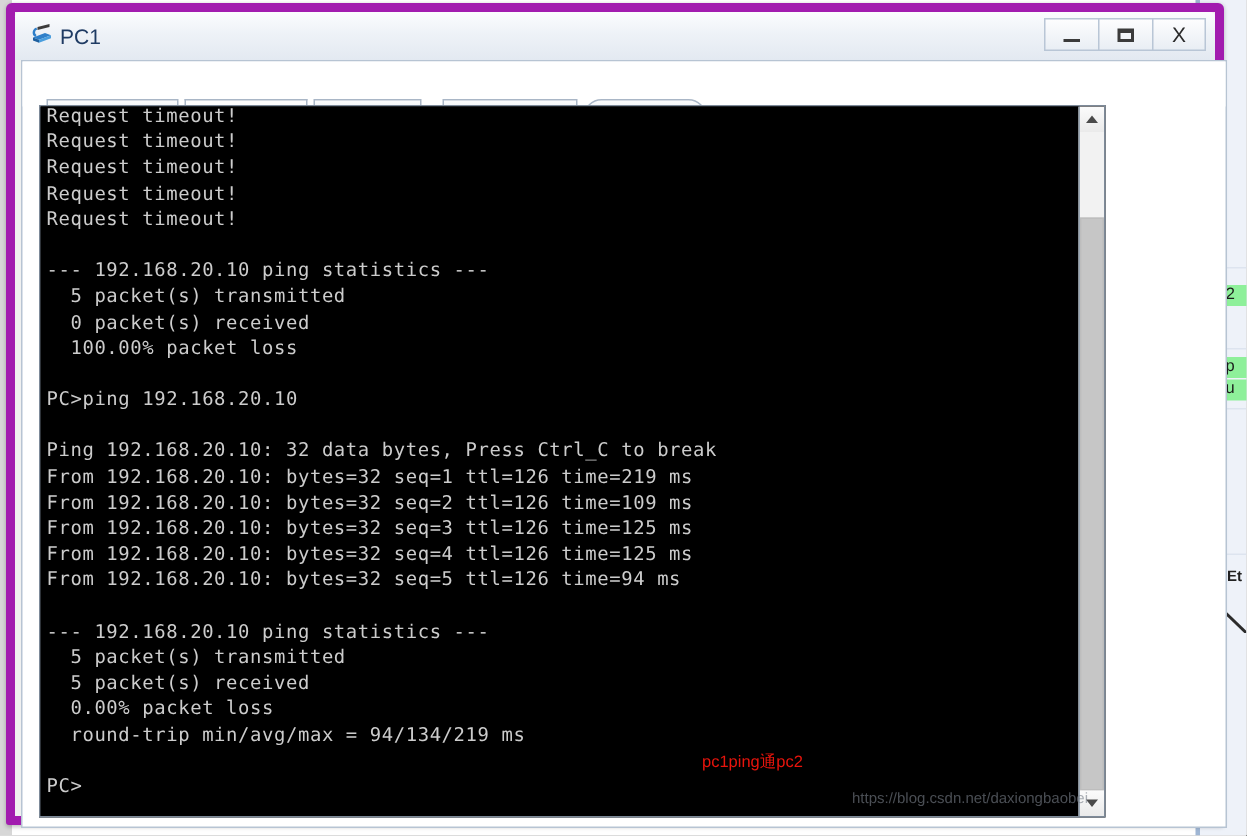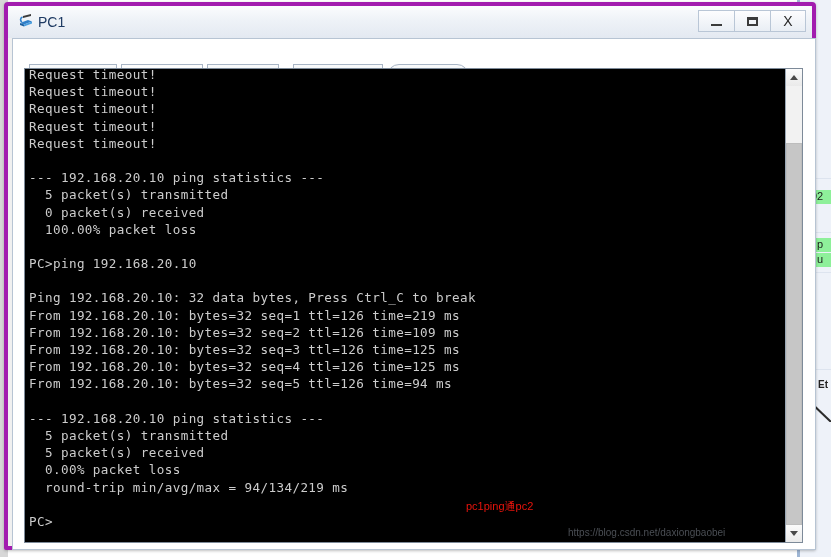--- a/index.html
+++ b/index.html
@@ -77,21 +77,21 @@
   }
 
   
   .window {
     position: absolute;
     left: 4px;
     top: 2px;
     width: 812px;
     height: 548px;
     background: #f0f0f0;
-    border: 4px solid #a21caf;
+    border: 6px solid #a21caf;
     border-radius: 4px 4px 2px 2px;
     box-shadow: 0 1px 3px rgba(0,0,0,0.25);
     box-sizing: border-box;
   }
 
   .titlebar {
     position: absolute;
     left: 0; top: 0;
     width: 100%;
     height: 32px;
@@ -203,21 +203,21 @@
     background: #fdfdfd;
     color: #0c4a6e;
     border-bottom-color: #fdfdfd;
   }
 
   
   .terminal-wrap {
     position: absolute;
     left: 11px;
     top: 29px;
-    width: 779px;
+    width: 711px;
     height: 475px;
     background: #000000;
     border: 1px solid #7d8a99;
     box-sizing: border-box;
     overflow: hidden;
   }
   .terminal {
     position: absolute;
     left: 0;
     top: -5px;

